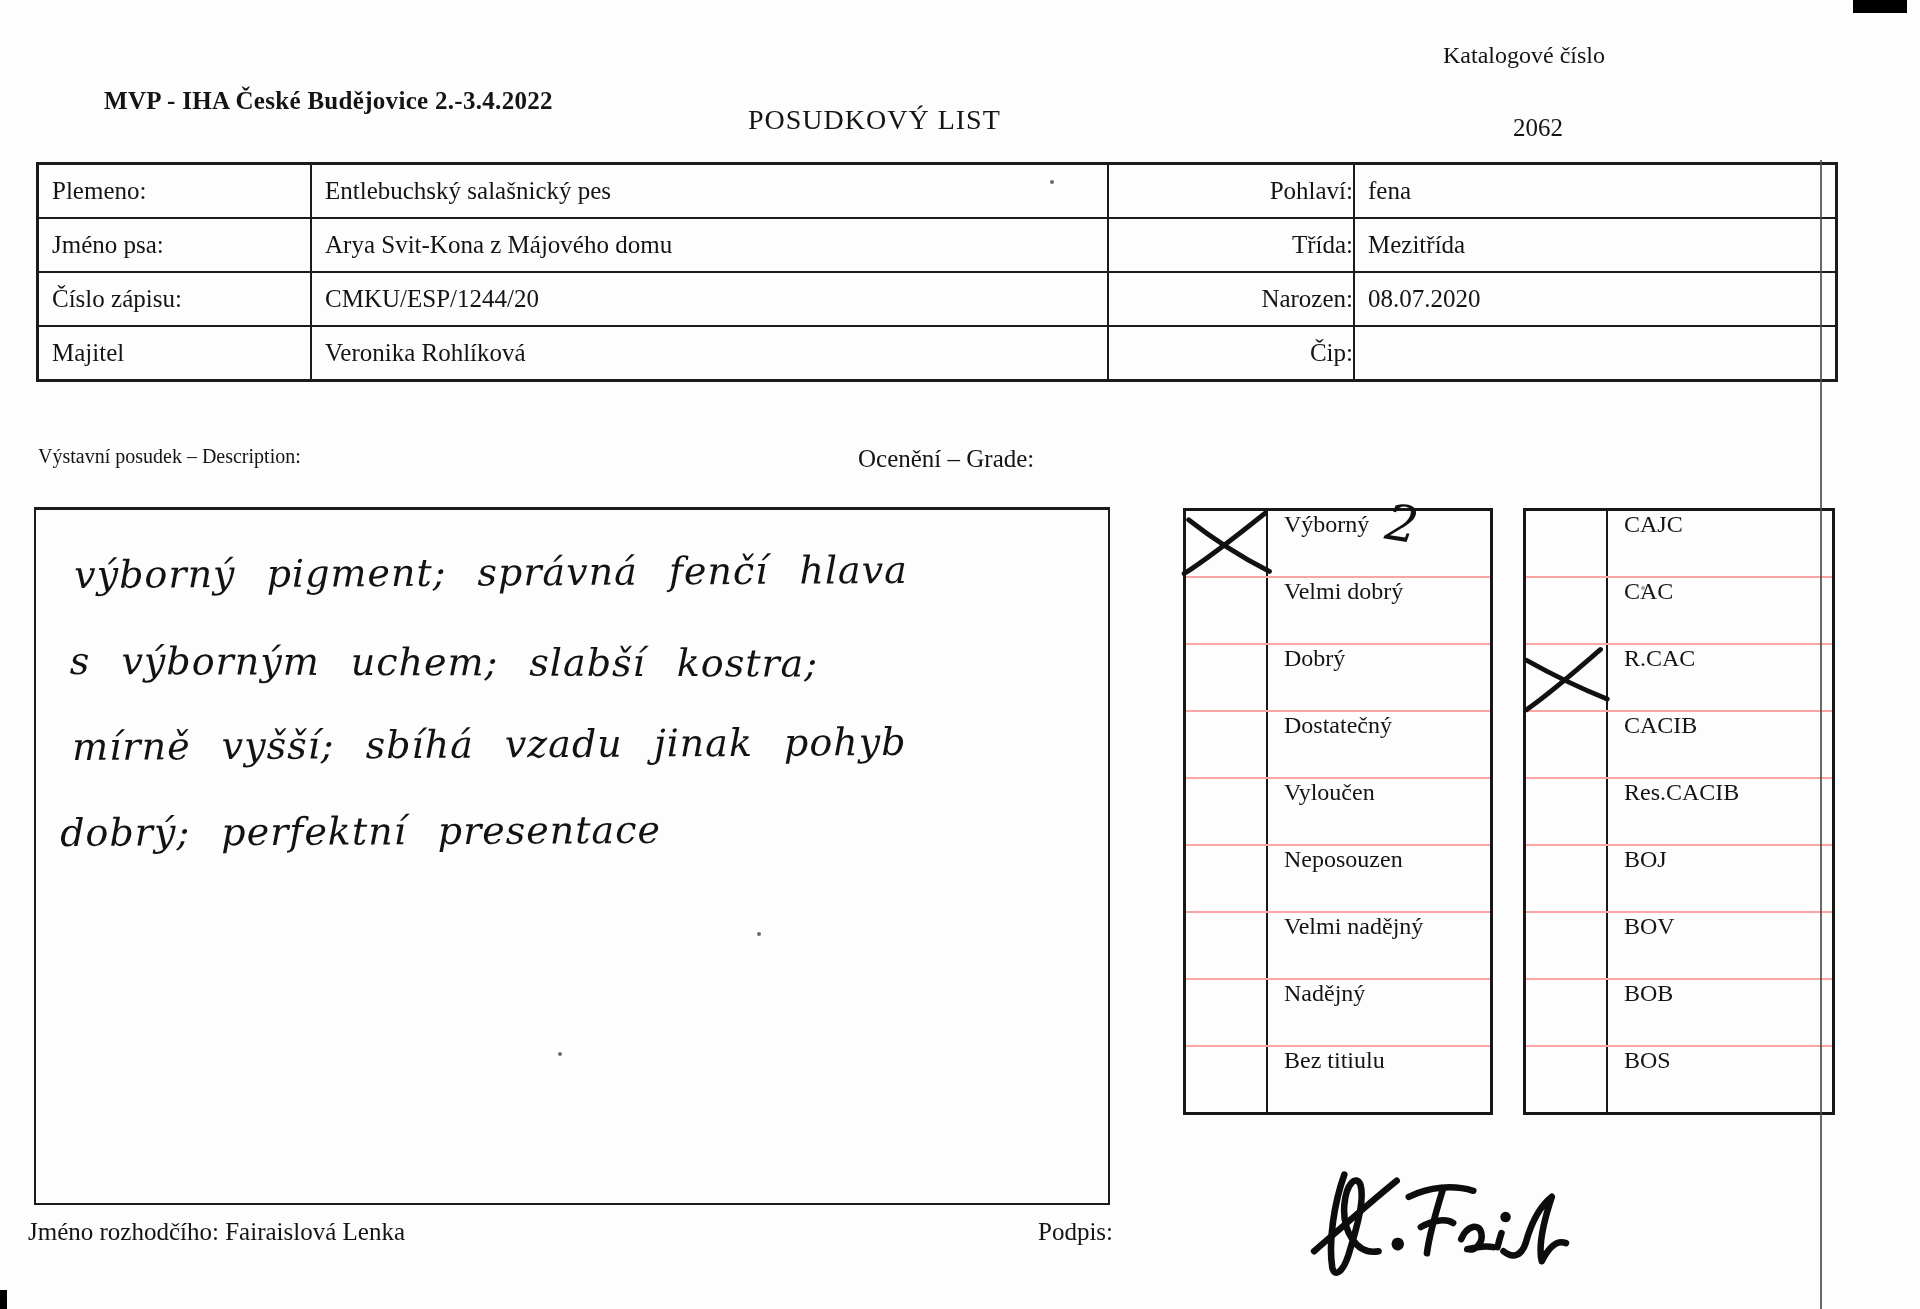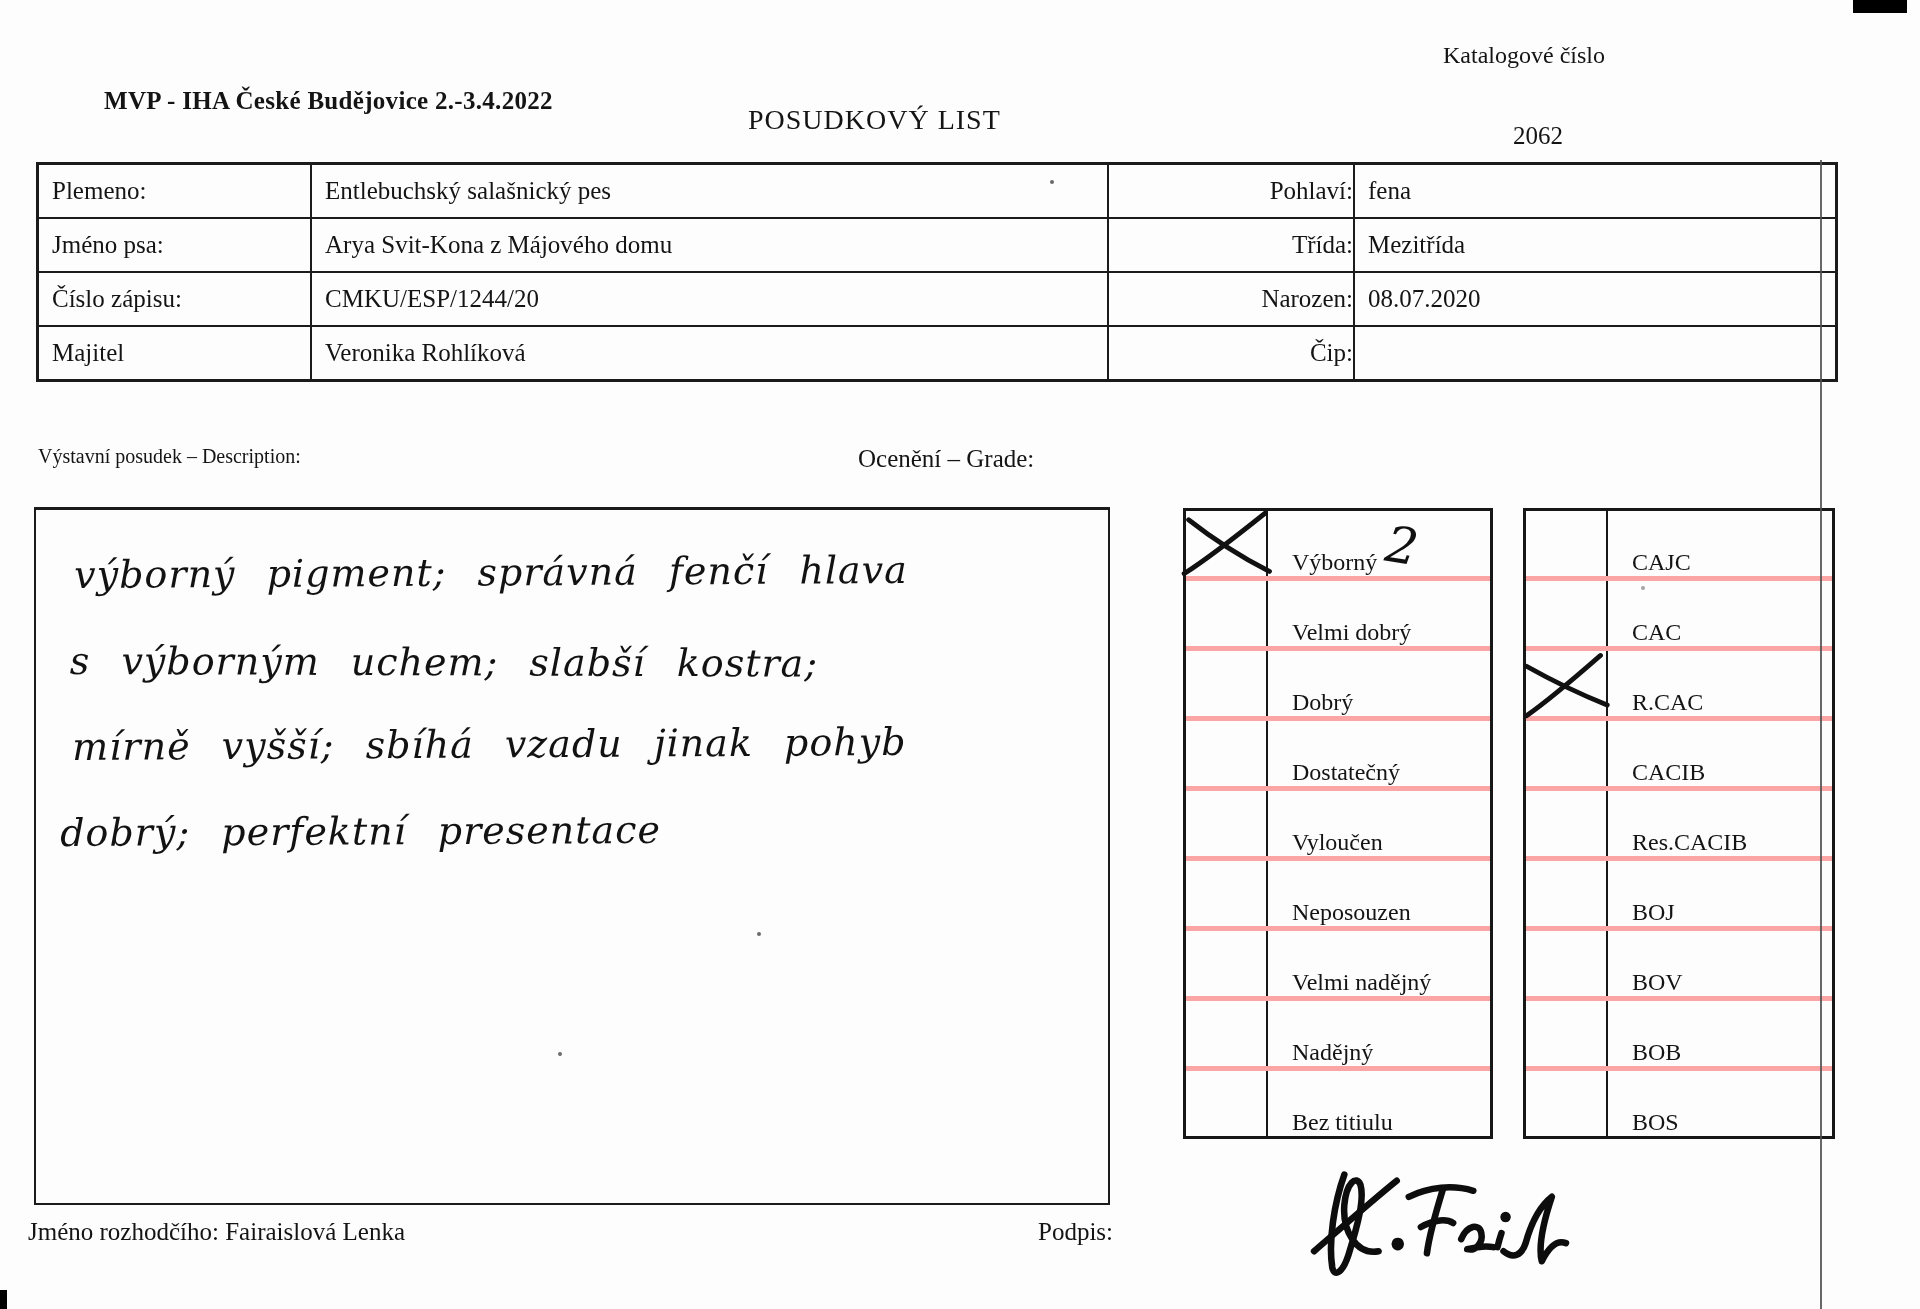--- a/index.html
+++ b/index.html
@@ -10,21 +10,21 @@
     font-family:"Liberation Serif","DejaVu Serif",serif;
     color:#141414;
   }
   .page{position:relative;width:1920px;height:1309px;background:#fdfdfd;}
   .abs{position:absolute;}
 
   
   .event-title{left:104px;top:40px;font-size:25px;font-weight:bold;letter-spacing:.3px;margin-top:47px;}
   .catalog-label{left:1443px;top:42px;font-size:24px;}
   .doc-title{left:748px;top:104px;font-size:28px;letter-spacing:1px;}
-  .catalog-number{left:1513px;top:122px;font-size:25px;}
+  .catalog-number{left:1513px;top:114px;font-size:25px;}
 
   
   table.info{
     position:absolute;left:36px;top:162px;
     border-collapse:collapse;table-layout:fixed;
     width:1802px;
   }
   table.info,table.info td{border:2px solid #1b1b1b;padding-left:20px;}
   table.info{border-width:3px;}
   table.info td{
@@ -54,27 +54,27 @@
   .hw-line:nth-child(3){margin-left:12px;}
   .hw-line:nth-child(4){margin-left:0;transform:rotate(-.3deg);}
 
   
   .gtable{
     position:absolute;top:508px;
     border:3px solid #171717;background:#fdfdfd;
   }
   .gtable-left{left:1183px;width:304px;}
   .gtable-right{left:1523px;width:306px;}
-  .g-row{display:flex;height:65px;border-top:5px solid #fca5a5;}
+  .g-row{display:flex;height:65px;border-top:2px solid #fca5a5;}
   .g-row:first-child{border-top:none;}
   .g-check{width:80px;border-right:2px solid #171717;position:relative;flex:none;}
   .g-check svg{position:absolute;left:-4px;top:-2px;width:112%;height:106%;overflow:visible;}
   .g-lab{
-    flex:1;display:flex;align-items:flex-end;padding-left:24px;
-    font-size:24px;position:relative;white-space:nowrap;margin-top:22px;
+    flex:1;display:flex;align-items:flex-start;padding-left:16px;
+    font-size:24px;position:relative;white-space:nowrap;
   }
   .hw-note{
     position:absolute;left:118px;top:-16px;
     font-family:"DejaVu Serif",serif;font-style:italic;
     font-size:50px;transform:rotate(9deg);color:#101010;
   }
 
   
   .judge-line{left:28px;top:1218px;font-size:25px;}
   .podpis{left:1038px;top:1218px;font-size:25px;}

